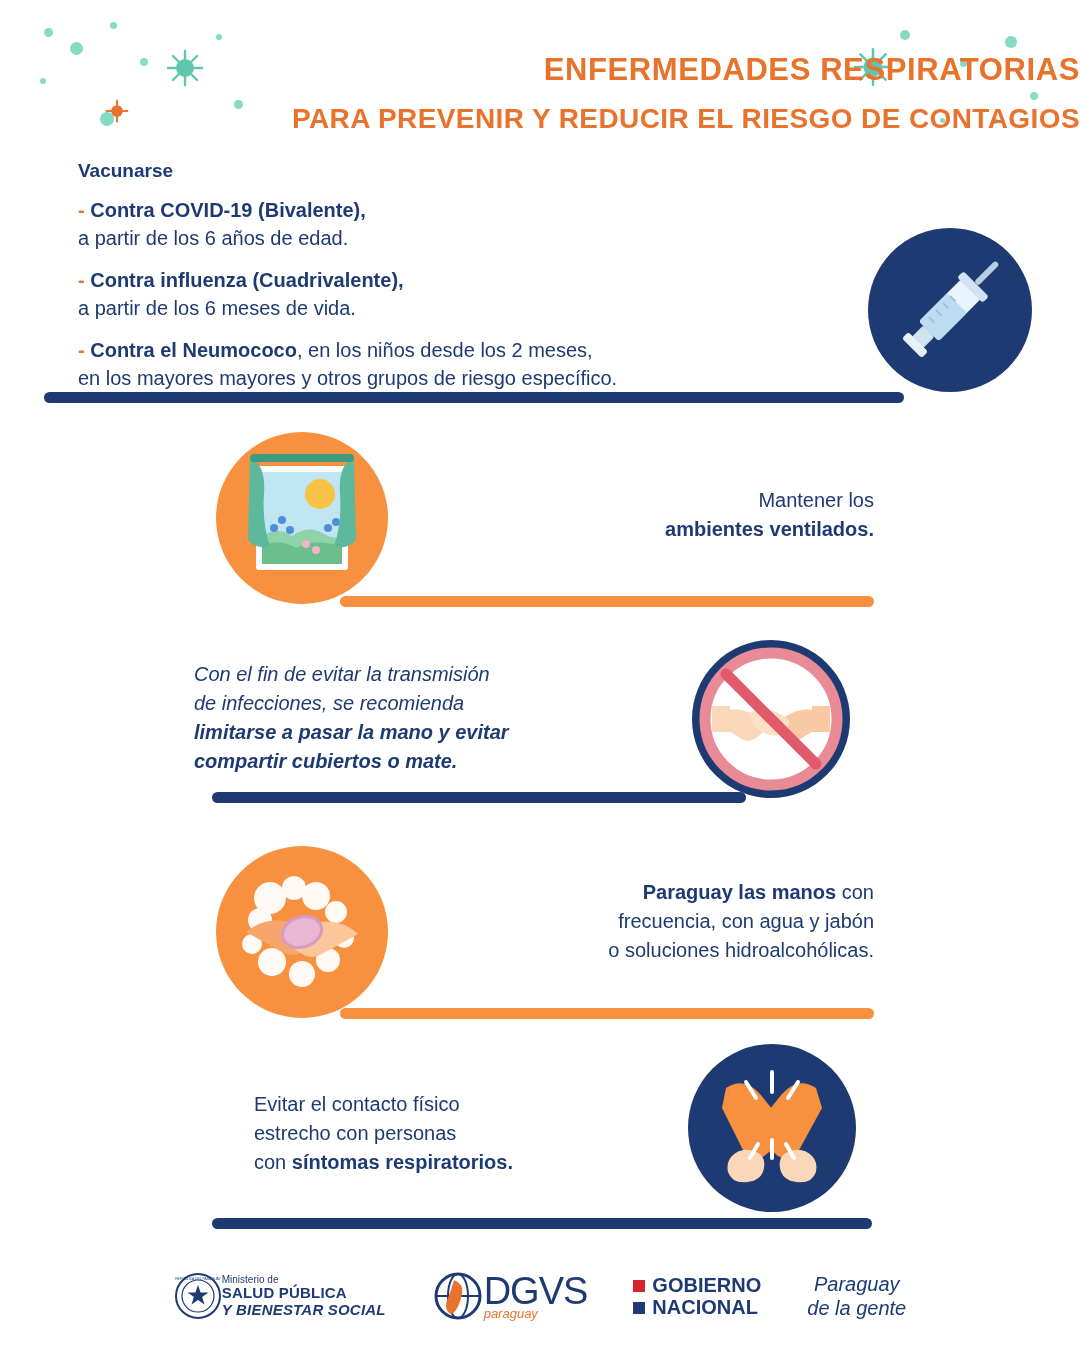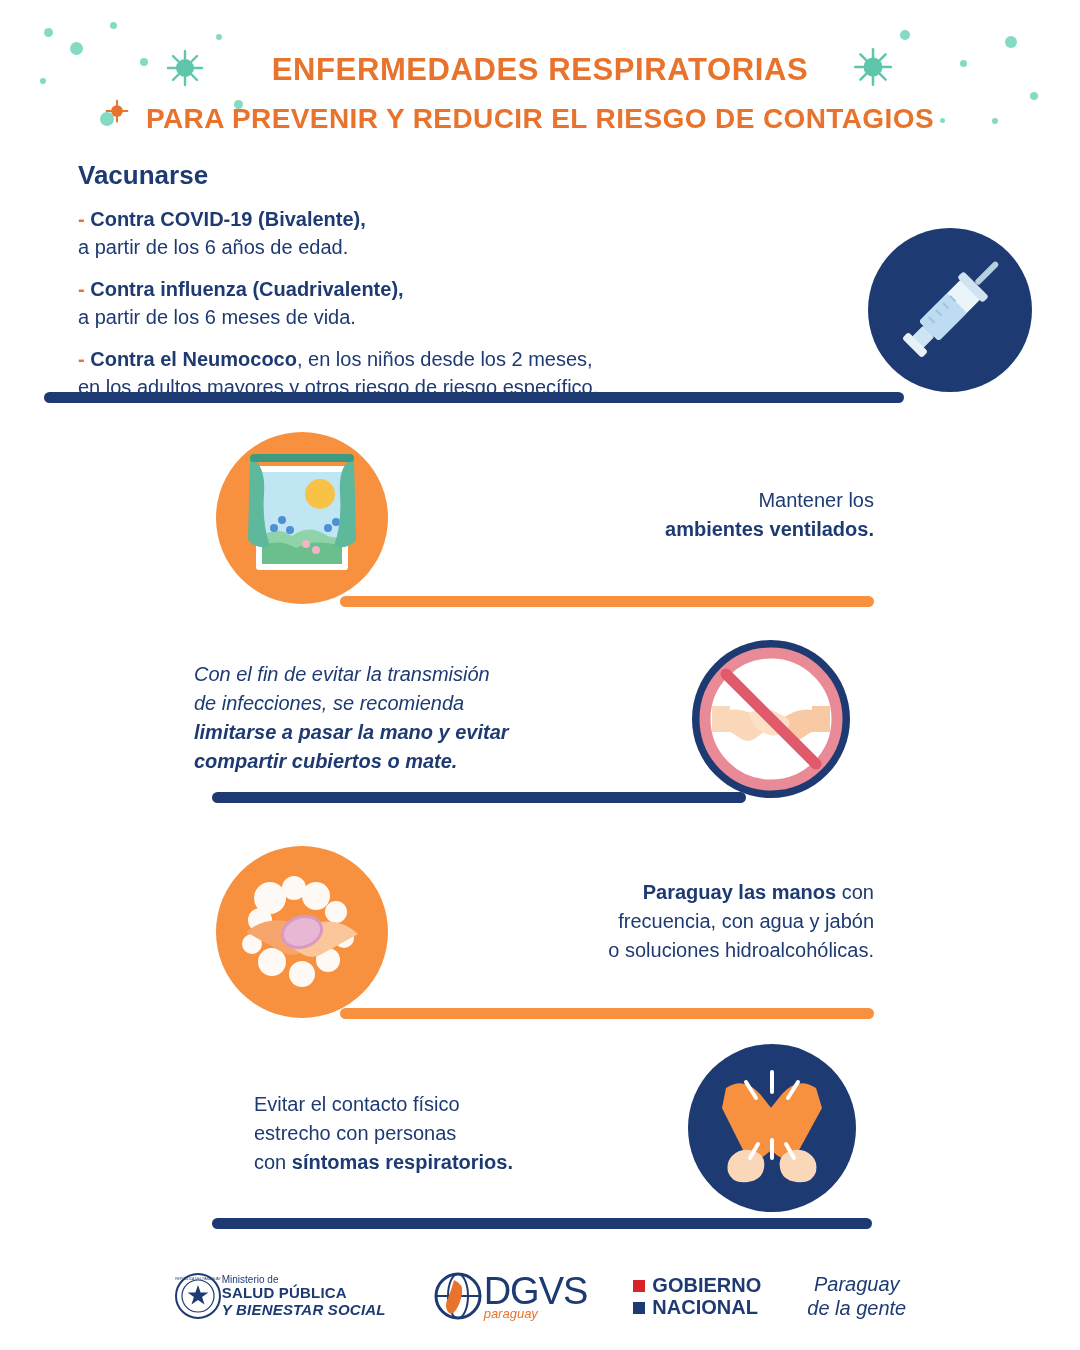--- a/index.html
+++ b/index.html
@@ -9,35 +9,35 @@
     font-family: "Liberation Sans", sans-serif;
     overflow: hidden;
   }
   .page { position: relative; width: 1080px; height: 1350px; background:#fff; }
 
   
   .dot { position:absolute; border-radius:50%; background:#6fd3b8; opacity:.85; }
   .virus { position:absolute; }
 
   
-  .header { position:absolute; top:52px; left:0; width:1080px; text-align:center; }
+  .header { position:absolute; top:52px; left:0; width:1080px; text-align:right; }
   .title-main {
     font-size:31px; font-weight:bold; letter-spacing:.6px;
     color:#e8732c; text-transform:uppercase;
   }
   .title-sub {
     margin-top:15px; font-size:28px; font-weight:bold; letter-spacing:.4px;
     color:#e8732c; text-transform:uppercase;
   }
   .title-main { color:#e8732c; }
   .title-sub { color:#e8732c; }
 
   
   .vac-block { position:absolute; left:78px; top:160px; width:800px; }
-  .vac-head { font-size:26px; font-weight:bold; color:#1e3a73; margin-bottom:14px; }
+  .vac-head { font-size:19px; font-weight:bold; color:#1e3a73; margin-bottom:14px; }
   .vac-item { font-size:20px; color:#1e3a73; line-height:1.42; margin-bottom:13px; }
   .vac-item .dash { color:#e8732c; font-weight:bold; }
   .vac-item b { font-weight:bold; }
 
   .circle-blue { position:absolute; border-radius:50%; background:#1e3a73; }
   .circle-orange { position:absolute; border-radius:50%; background:#f7913f; }
 
   .bar { position:absolute; height:11px; border-radius:6px; }
   .bar-blue { background:#1e3a73; }
   .bar-orange { background:#f7913f; }
@@ -133,21 +133,21 @@
 
     <div class="vac-item">
       <span class="dash">-</span>
       <b>Contra influenza (Cuadrivalente),</b><br>
       <span>a partir de los 6 meses de vida.</span>
     </div>
 
     <div class="vac-item">
       <span class="dash">-</span>
       <b>Contra el Neumococo</b><span>, en los niños desde los 2 meses,</span><br>
-      <span>en los adultos mayores y otros riesgo de riesgo específico.</span>
+      <span>en los mayores mayores y otros grupos de riesgo específico.</span>
     </div>
   </div>
 
   <div class="circle-blue" style="left:868px;top:228px;width:164px;height:164px;">
     <svg width="164" height="164" viewBox="0 0 164 164">
       <g transform="rotate(-45 82 82)">
         <rect x="36" y="74" width="16" height="16" rx="2" fill="#cfe3f2"></rect>
         <rect x="52" y="68" width="60" height="28" rx="3" fill="#eaf4fb"></rect>
         <rect x="52" y="68" width="40" height="28" rx="3" fill="#bddcf2"></rect>
         <rect x="110" y="64" width="9" height="36" rx="3" fill="#cfe3f2"></rect>

